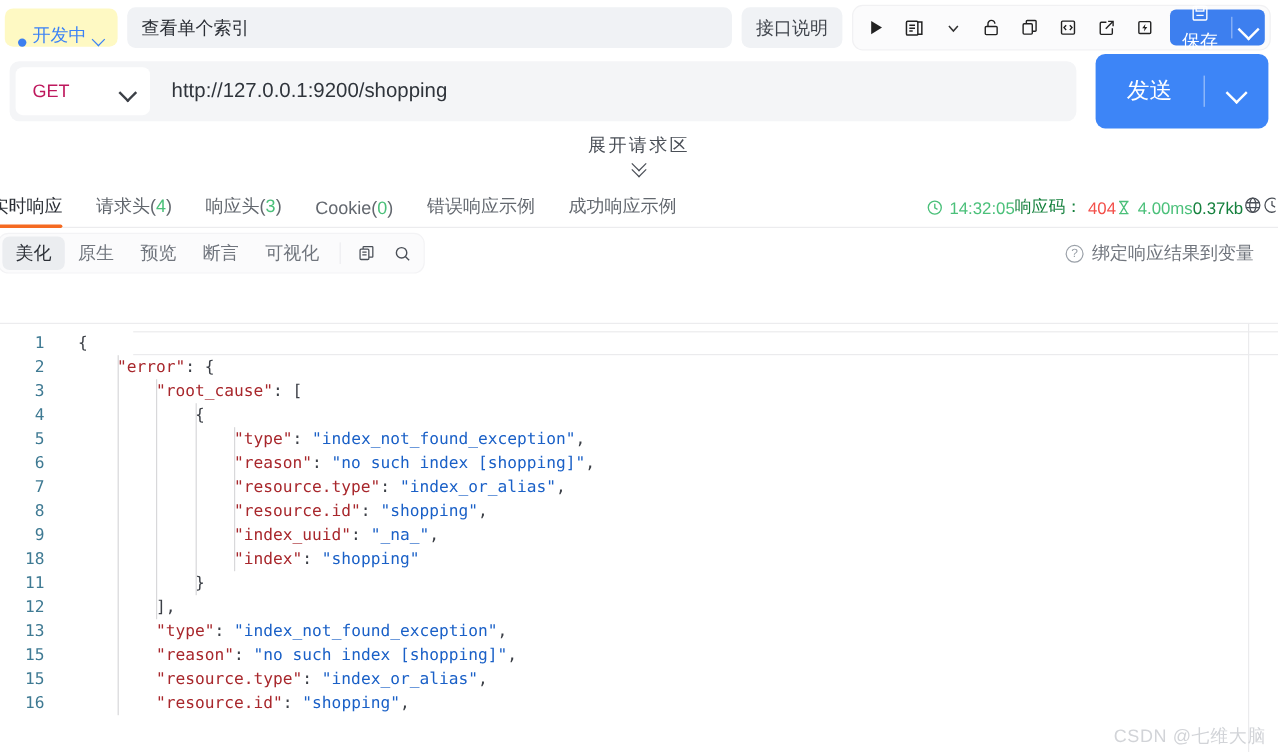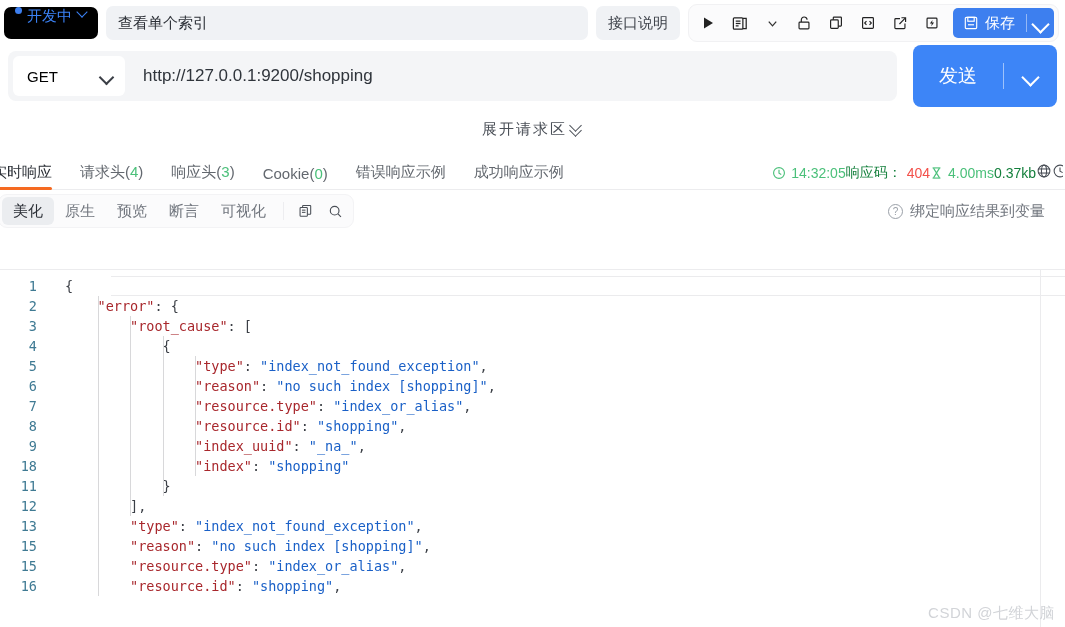--- a/index.html
+++ b/index.html
@@ -12,22 +12,22 @@
     color: #303133;
   }
   #app { position: relative; width: 1065px; height: 627px; background:#fff; }
 
   
   .toolbar {
     display: flex; align-items: center;
     height: 46px; padding: 0 6px 0 4px; gap: 8px;
   }
   .status-chip {
-    display:flex; align-items:flex-start; gap:5px;
-    background:#000000; border-radius:7px;
+    display:flex; align-items:flex-end; gap:5px;
+    background:#fef9c3; border-radius:7px;
     height:32px; padding:0 10px 0 11px;
     color:#3b82f6; font-size:15px; cursor:pointer;
     flex: none;
   }
   .status-dot { width:7px; height:7px; border-radius:50%; background:#3d7fef; display:inline-block; }
   .chev { display:inline-block; width:11px; height:11px; position:relative; }
   .chev::before{
     content:""; position:absolute; left:1px; top:1px;
     width:7px; height:7px;
     border-right:1.6px solid currentColor; border-bottom:1.6px solid currentColor;
@@ -51,34 +51,34 @@
   }
   .icon-btn {
     width:30px; height:30px; display:flex; align-items:center; justify-content:center;
     border-radius:5px; cursor:pointer; color:#303133;
   }
   .icon-btn svg { display:block; }
   .save-btn {
     display:flex; align-items:center; height:30px;
     background:#3d7fef; color:#fff; border-radius:5px; margin-left:4px; cursor:pointer;
   }
-  .save-btn .sv-main { display:flex; align-items:center; gap:6px; padding:0 11px 0 10px; font-size:15px; }
+  .save-btn .sv-main { display:flex; align-items:center; gap:6px; padding:0 11px 0 10px; font-size:15px;flex-direction:column; }
   .save-btn .sv-div { width:1px; height:18px; background:rgba(255,255,255,.45); }
   .save-btn .sv-arrow { display:flex; align-items:center; justify-content:center; width:27px; height:30px; }
 
   
   .urlrow { display:flex; align-items:center; height:60px; padding:0 8px 0 8px; gap:0; }
   .url-wrap {
     flex:1 1 auto; display:flex; align-items:center;
     background:#f4f5f7; border-radius:8px; height:50px; padding:5px;
   }
   .method-sel {
     flex:none; display:flex; align-items:center; justify-content:space-between;
     width:112px; height:40px; background:#fff; border-radius:6px;
-    padding:0 12px 0 14px; font-size:15px; color:#000000; cursor:pointer;
+    padding:0 12px 0 14px; font-size:15px; color:#be185d; cursor:pointer;
   }
   .method-sel .chev2 { width:13px; height:13px; position:relative; color:#3b3f46;}
   .method-sel .chev2::before{
     content:""; position:absolute; left:1px; top:2px;
     width:9px; height:9px;
     border-right:2px solid currentColor; border-bottom:2px solid currentColor;
     transform: rotate(45deg);
   }
   .url-text {
     flex:1 1 auto; padding-left:18px; font-size:17px; color:#2f343b;
@@ -95,21 +95,21 @@
   .chev-w::before{
     content:""; position:absolute; left:1px; top:2px;
     width:11px; height:11px;
     border-right:2px solid currentColor; border-bottom:2px solid currentColor;
     transform: rotate(45deg);
   }
 
   
   .expand-row {
     height:46px; display:flex; align-items:center; justify-content:center;
-    font-size:15px; color:#4a4f57; letter-spacing:2px; cursor:pointer; gap:2px;
+    font-size:15px; color:#4a4f57; letter-spacing:2px; cursor:pointer; gap:2px;flex-direction:column;
   }
   .dbl-chev { display:inline-block; width:14px; height:14px; position:relative; letter-spacing:0; }
   .dbl-chev::before, .dbl-chev::after {
     content:""; position:absolute; left:2px;
     width:8px; height:8px;
     border-right:1.6px solid #4a4f57; border-bottom:1.6px solid #4a4f57;
     transform: rotate(45deg);
   }
   .dbl-chev::before { top:-1px; }
   .dbl-chev::after  { top:4px; }

